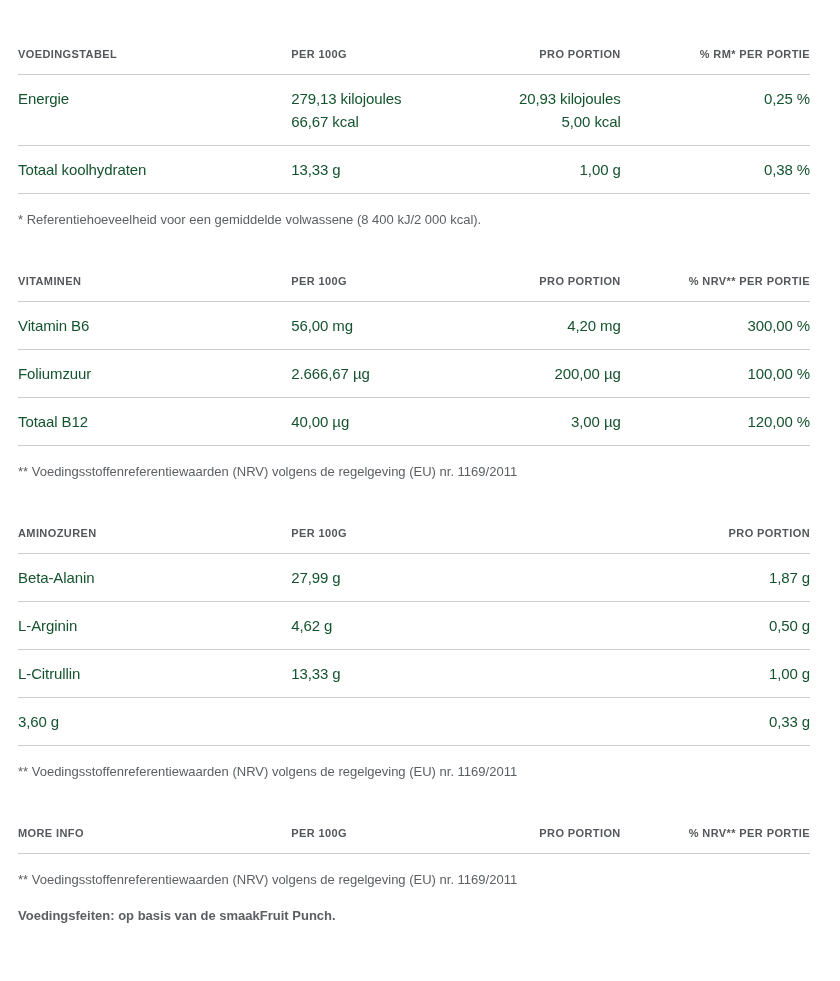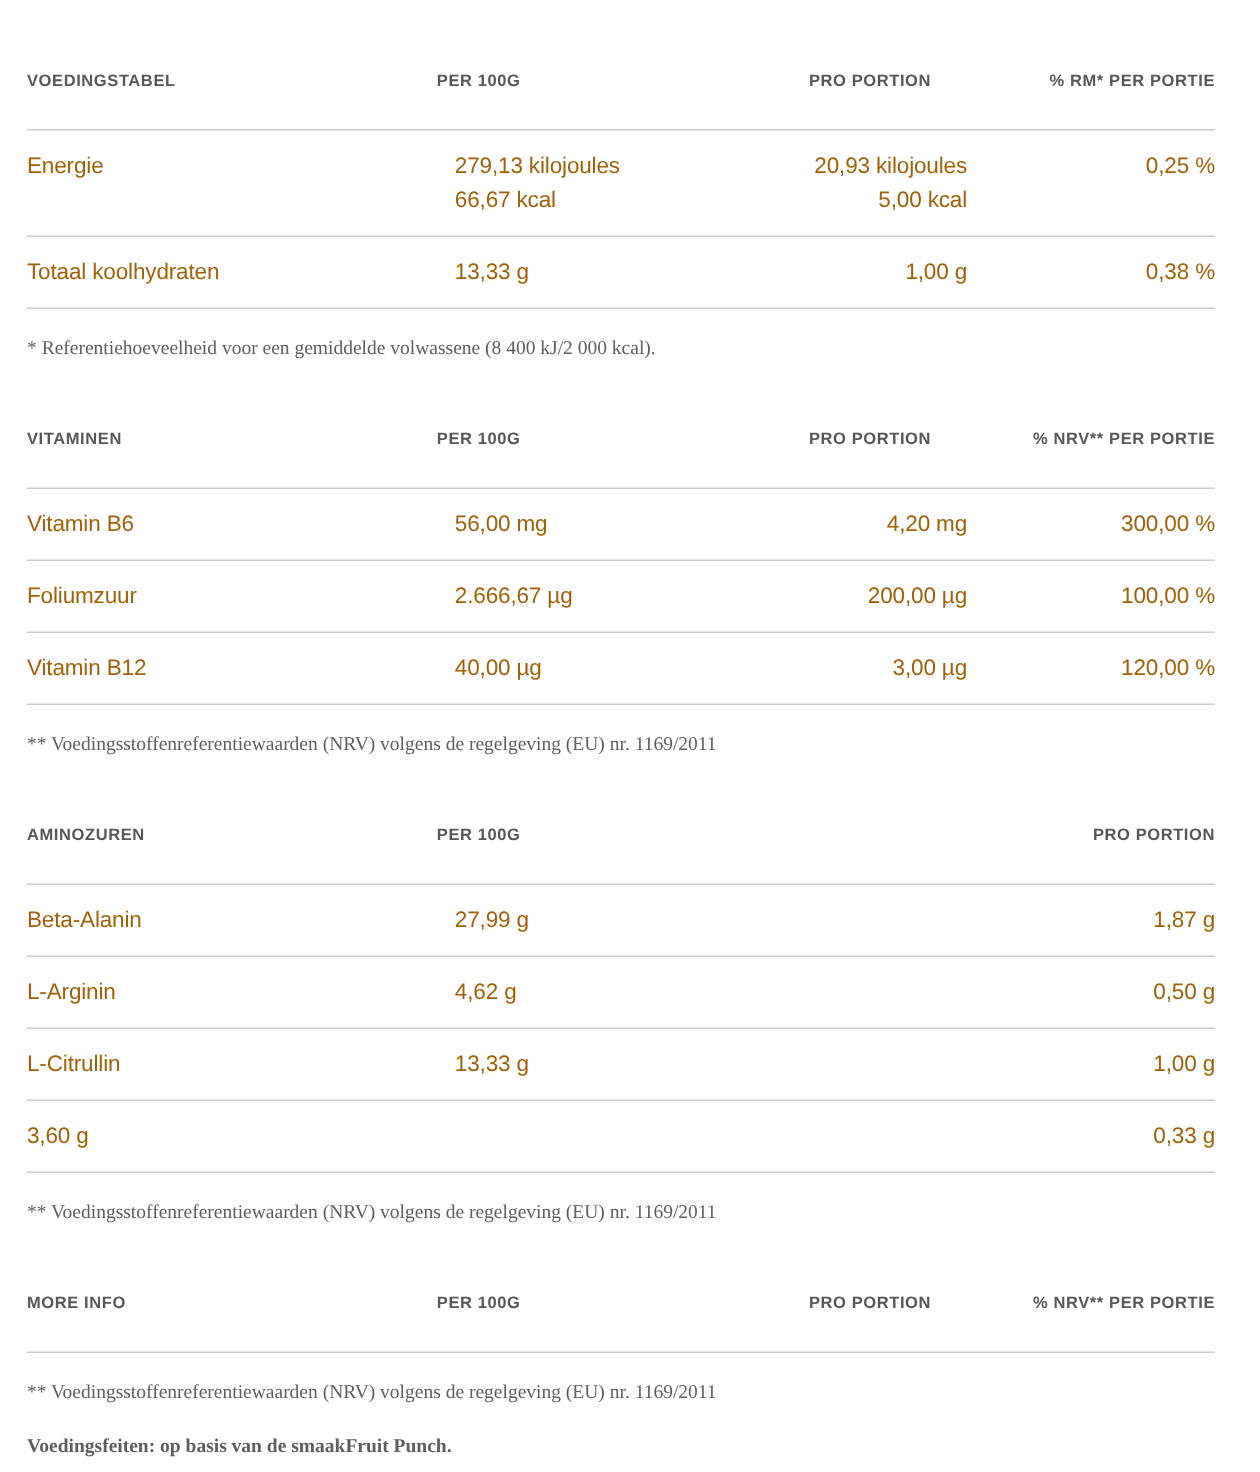--- a/index.html
+++ b/index.html
@@ -12,51 +12,49 @@
     width: 840px;
     min-height: 981px;
     padding: 48px 30px 20px 18px;
   }
   .section { margin-bottom: 45px; }
   .section:last-of-type { margin-bottom: 0; }
 
   .thead {
     display: flex;
     align-items: flex-end;
-    padding-bottom: 25px;
+    padding-bottom: 13px;
     border-bottom: 1px solid #cbcccd;
     font-size: 11px;
     font-weight: bold;
     letter-spacing: 0.4px;
     color: #54575b;
     line-height: 13px;
     justify-content: center;
   }
   .row {
     display: flex;
     align-items: flex-start;
     padding: 12px 0;
     border-bottom: 1px solid #cbcccd;
     font-size: 15px;
-    color: #a16207;
+    color: #14532d;
     line-height: 23px;
     letter-spacing: -0.1px;
-    gap: 12px;
   }
   .c1 { width: 34.5%; text-align: left; }
   .c2 { width: 20.8%; text-align: left; }
   .c3 { width: 20.8%; text-align: right; }
   .c4 { flex: 1 1 auto; text-align: right; }
 
   .footnote {
     margin-top: 15px;
     font-size: 13px;
     line-height: 21px;
     color: #5b5f63;
-    font-family: Liberation Serif, serif;
   }
   .footnote.bold { font-weight: bold; }
 </style>
 </head>
 <body>
 
 <div class="page">
 
   <div class="section">
     <div class="thead">
@@ -99,21 +97,21 @@
       <div class="c3">4,20 mg</div>
       <div class="c4">300,00 %</div>
     </div>
     <div class="row">
       <div class="c1">Foliumzuur</div>
       <div class="c2">2.666,67 µg</div>
       <div class="c3">200,00 µg</div>
       <div class="c4">100,00 %</div>
     </div>
     <div class="row">
-      <div class="c1">Vitamin B12</div>
+      <div class="c1">Totaal B12</div>
       <div class="c2">40,00 µg</div>
       <div class="c3">3,00 µg</div>
       <div class="c4">120,00 %</div>
     </div>
     <div class="footnote">** Voedingsstoffenreferentiewaarden (NRV) volgens de regelgeving (EU) nr. 1169/2011</div>
   </div>
 
   <div class="section">
     <div class="thead">
       <div class="c1">AMINOZUREN</div>

